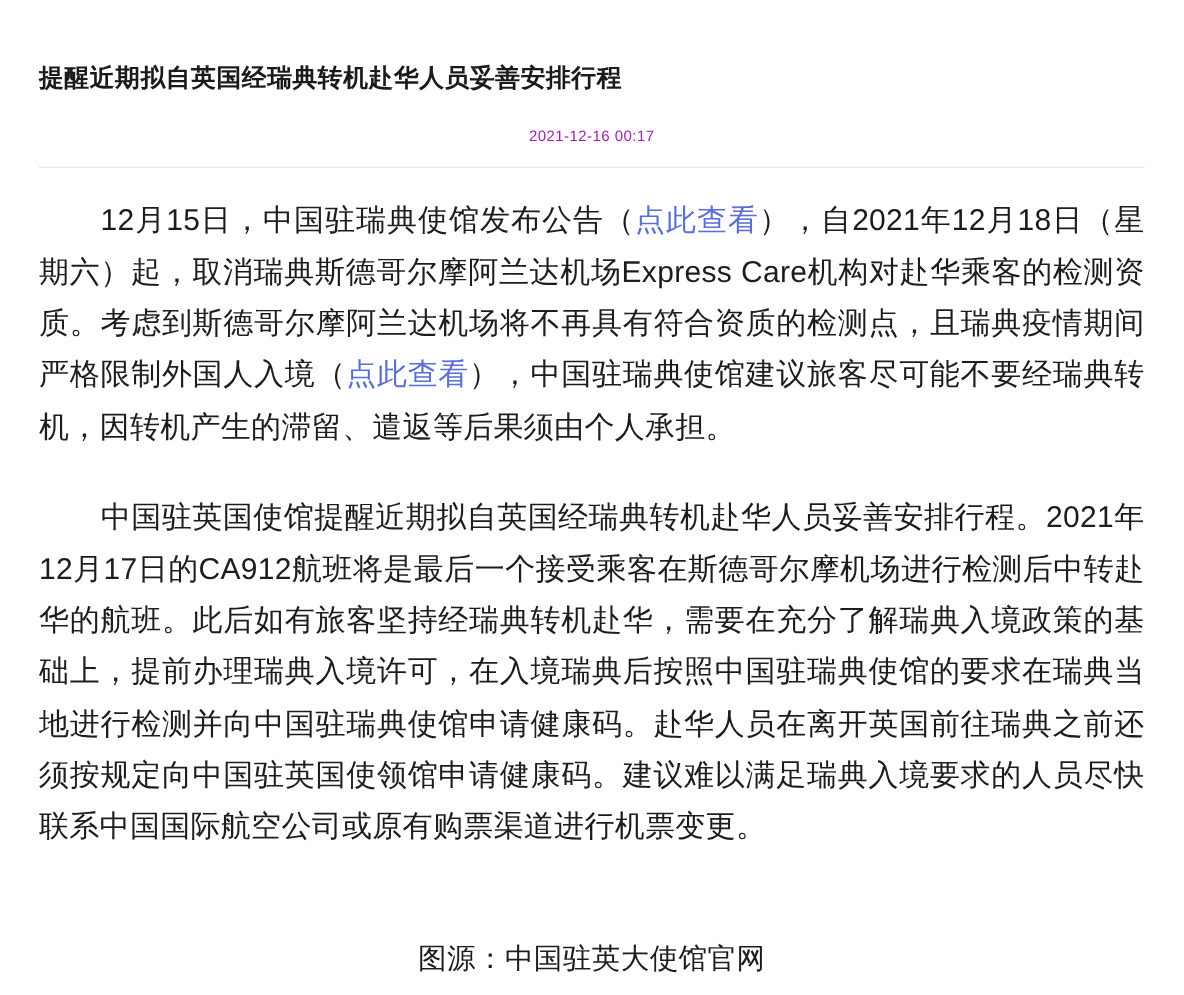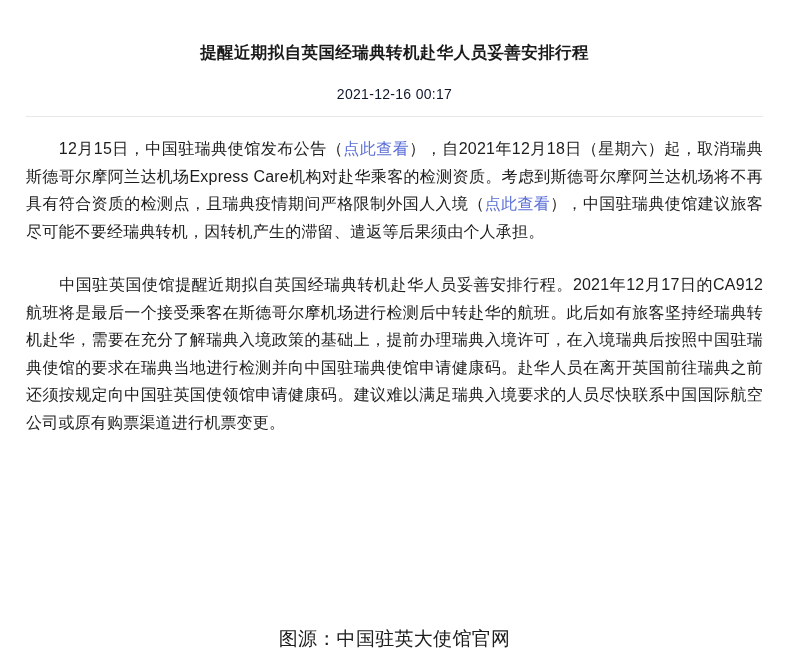--- a/index.html
+++ b/index.html
@@ -19,43 +19,42 @@
     width: 789px;
     height: 663px;
     box-sizing: border-box;
     background: #ffffff;
   }
   .article {
     padding: 0 26px;
     box-sizing: border-box;
   }
   .headline {
-    text-align: center;
     font-size: 16.5px;
     font-weight: bold;
     color: #1a1a1a;
     letter-spacing: 0.4px;
     padding-top: 30px;
     line-height: 1.4;
   }
   .timestamp {
     text-align: center;
-    font-size: 14px;
-    color: #0f172a;
+    font-size: 10px;
+    color: #a21caf;
     padding-top: 11px;
     padding-bottom: 14px;
     letter-spacing: 0.3px;
   }
   .divider {
     height: 1px;
     background: #e8e8e8;
     margin: 0 0 18px 0;
   }
   .para {
-    font-size: 16px;
+    font-size: 20px;
     line-height: 1.72;
     color: #1c1c1c;
     text-align: justify;
     text-justify: inter-ideograph;
     margin: 16px 0 26px 0;
     letter-spacing: 0.2px;
   }
   .para .indent {
     display: inline-block;
     width: 2.05em;

